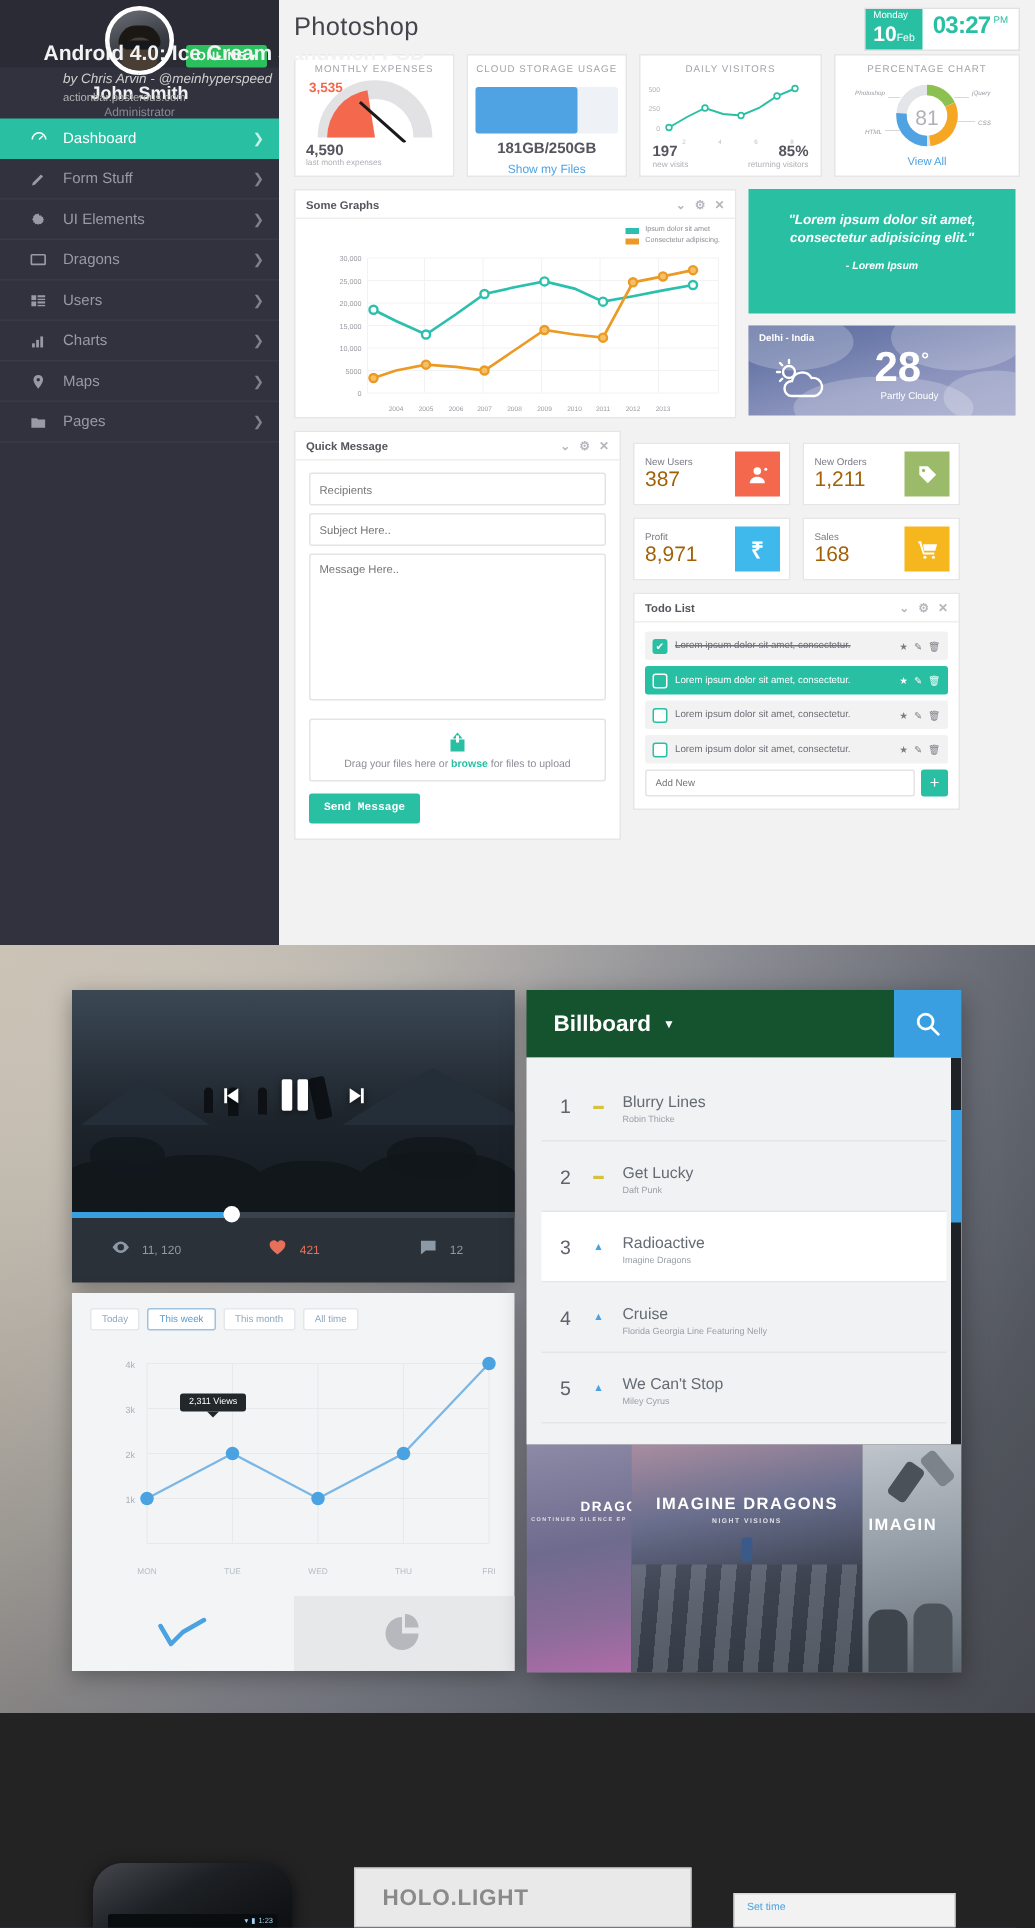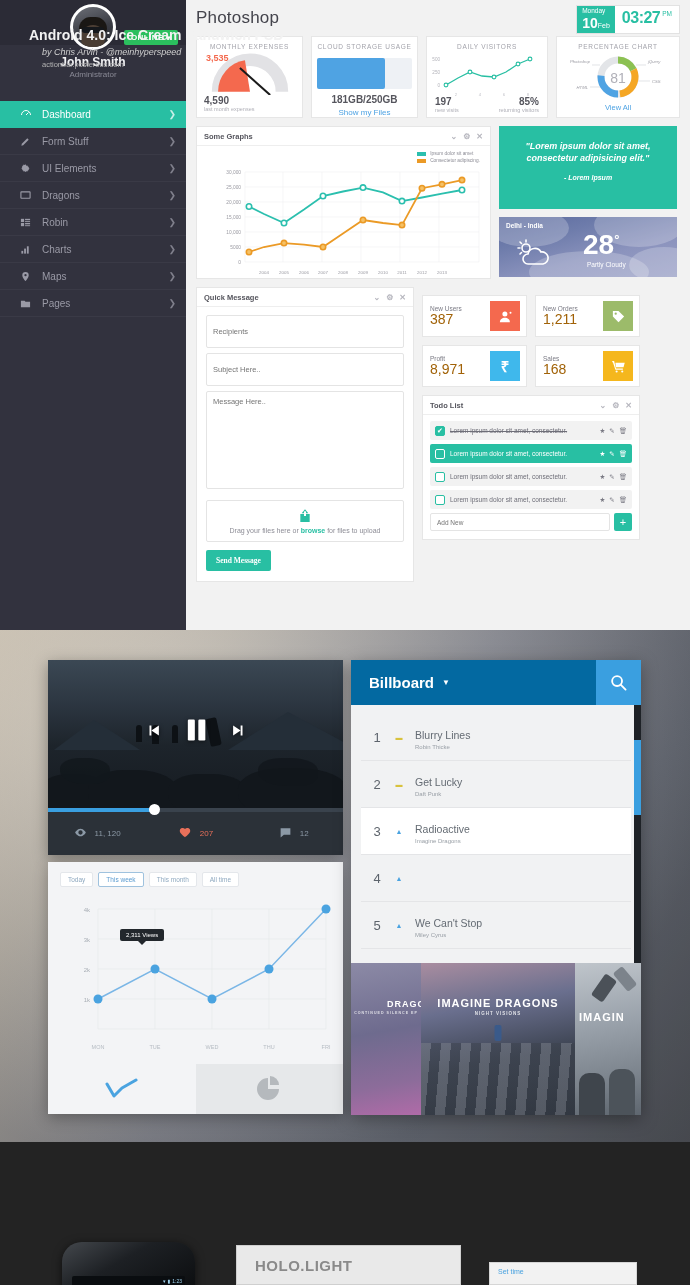--- a/index.html
+++ b/index.html
@@ -40,21 +40,21 @@
   .online-badge {
     position:absolute; left:124px; top:30px;
     background:#2bbf5e; color:#fff; font-size:8px; font-weight:bold;
     padding:3px 6px 3px 7px; border-radius:2px; letter-spacing:.4px;
     white-space:nowrap;
   }
   .online-badge .caret { font-size:6px; margin-left:2px; }
   .sb-name { text-align:center; color:#f1f1f3; font-size:12px; font-weight:bold; margin-top:10px; }
   .sb-role { text-align:center; color:#8a8a96; font-size:8px; margin-top:1px; }
 
-  .sb-nav { margin-top:22px; }
+  .sb-nav { margin-top:0; }
   .sb-item {
     display:flex; align-items:center; height:27px; padding:0 10px 0 20px;
     color:#9a9aa6; font-size:10px;
     border-bottom:1px solid #3a3a46; cursor:pointer;
   }
   .sb-item.active { background:#28bfa3; color:#fff; border-bottom-color:#28bfa3; }
   .sb-ico { width:16px; display:inline-flex; align-items:center; justify-content:flex-start; }
   .sb-ico svg { display:block; }
   .sb-label { flex:1; margin-left:6px; }
   .sb-chev { font-size:9px; opacity:.75; }
@@ -142,39 +142,39 @@
     display:flex; align-items:center; padding:0 0 0 7px;
   }
   .tile-txt { flex:1; }
   .tile-lb { font-size:6.5px; color:#7a7a84; }
   .tile-vl { font-size:14px; color:#a16207; line-height:1.1; }
   .tile-ic { width:30px; height:30px; margin-right:6px; display:flex; align-items:center; justify-content:center; color:#fff; }
 
   
   .qm-body { padding:8px 9px 10px; }
   .qm-in {
-    width:100%; height:33px; border:1px solid #e4e4e4; border-radius:2px;
+    width:100%; height:22px; border:1px solid #e4e4e4; border-radius:2px;
     font-size:7.5px; color:#bdbdc5; padding:0 6px; margin-bottom:5px;
     font-family:"Liberation Sans",sans-serif; background:#fff;
   }
   .qm-ta {
     width:100%; height:98px; border:1px solid #e4e4e4; border-radius:2px;
     font-size:7.5px; color:#bdbdc5; padding:5px 6px;
     font-family:"Liberation Sans",sans-serif; resize:none; background:#fff;
   }
   .dropzone {
     margin-top:7px; border:1px solid #e4e4e4; border-radius:2px;
     height:42px; display:flex; flex-direction:column; align-items:center; justify-content:center;
   }
   .dz-txt { font-size:7px; color:#8d8d96; margin-top:3px; }
   .dz-txt b { color:#28bfa3; }
   .send-btn {
     margin-top:8px; background:#28bfa3; color:#fff; border:none;
     font-size:7.5px; font-weight:bold; padding:6px 10px; border-radius:2px;
-    font-family:Liberation Serif, serif; cursor:pointer;
+    font-family:Liberation Mono, monospace; cursor:pointer;
   }
 
   
   .todo-body { padding:6px 7px 8px; }
   .todo-row {
     display:flex; align-items:center; background:#f2f2f2; border-radius:2px;
     height:19px; padding:0 5px; margin-bottom:4px;
   }
   .todo-row.hl { background:#28bfa3; }
   .tchk {
@@ -253,21 +253,21 @@
     border-top:4px solid #22272c;
   }
   .abottom { position:absolute; left:0; bottom:0; width:295px; height:50px; display:flex; }
   .ab-half { flex:1; display:flex; align-items:center; justify-content:center; }
   .ab-half.sel { background:#e6e8ea; }
 
   .billboard {
     position:absolute; left:351px; top:660px; width:290px; height:455px;
     box-shadow:0 4px 16px rgba(0,0,0,.35);
   }
-  .bb-head { height:45px; background:#0369a1; display:flex; align-items:center; }
+  .bb-head { height:45px; background:#14532d; display:flex; align-items:center; }
   .bb-title { color:#fff; font-size:15px; font-weight:bold; padding-left:18px; }
   .bb-caret { color:#fff; font-size:8px; margin-left:8px; }
   .bb-search {
     margin-left:auto; width:45px; height:45px; background:#3a9fe0;
     display:flex; align-items:center; justify-content:center; cursor:pointer;
   }
   .bb-list { height:258px; background:#f1f2f3; padding:9px 10px 0; position:relative; overflow:hidden; }
   .bb-row { display:flex; align-items:center; height:47px; border-bottom:1px solid #e4e5e7; padding:0 4px; }
   .bb-row.sel { background:#fff; border-bottom-color:#e4e5e7; }
   .bb-rank { width:24px; font-size:13px; color:#5d646c; text-align:center; }
@@ -384,21 +384,21 @@
         <span class="sb-ico">
             <svg width="11" height="11" viewBox="0 0 24 24" fill="currentColor">
               <rect x="2" y="4" width="7" height="7"></rect>
               <rect x="11" y="4" width="11" height="3"></rect>
               <rect x="11" y="9" width="11" height="2"></rect>
               <rect x="2" y="13" width="7" height="7"></rect>
               <rect x="11" y="13" width="11" height="3"></rect>
               <rect x="11" y="18" width="11" height="2"></rect>
             </svg>
           </span>
-        <span class="sb-label">Robin</span>
+        <span class="sb-label">Users</span>
         <span class="sb-chev">❯</span>
       </div>
 
       <div class="sb-item">
         <span class="sb-ico">
             <svg width="11" height="11" viewBox="0 0 24 24" fill="currentColor">
               <rect x="3" y="15" width="4" height="6"></rect>
               <rect x="9" y="10" width="4" height="11"></rect>
               <rect x="15" y="5" width="4" height="16"></rect>
             </svg>
@@ -813,21 +813,21 @@
       <span><svg width="13" height="13" viewBox="0 0 24 24" fill="#8c99a6">
             <path d="M12 5C6 5 2 12 2 12s4 7 10 7 10-7 10-7-4-7-10-7zm0 11a4 4 0 110-8 4 4 0 010 8z"></path>
             <circle cx="12" cy="12" r="2" fill="#2b3138"></circle>
           </svg></span>
       <span class="pstat-n">11, 120</span>
     </div>
     <div class="pstat">
       <span><svg width="14" height="14" viewBox="0 0 24 24" fill="#e8705a">
             <path d="M12 21s-9-5.8-9-11a5 5 0 019-3 5 5 0 019 3c0 5.2-9 11-9 11z"></path>
           </svg></span>
-      <span class="pstat-n acc">207</span>
+      <span class="pstat-n acc">421</span>
     </div>
     <div class="pstat">
       <span><svg width="13" height="13" viewBox="0 0 24 24" fill="#8c99a6">
             <path d="M3 4h18v12H9l-6 5z"></path>
           </svg></span>
       <span class="pstat-n">12</span>
     </div>
   </div>
 </div>
 
@@ -926,20 +926,24 @@
       <span class="bb-rank">3</span>
       <span class="bb-tr up">▲</span>
       <span class="bb-info">
         <span class="bb-song">Radioactive</span>
         <span class="bb-artist" style="display:block">Imagine Dragons</span>
       </span>
     </div>
     <div class="bb-row">
       <span class="bb-rank">4</span>
       <span class="bb-tr up">▲</span>
+      <span class="bb-info">
+        <span class="bb-song">Cruise</span>
+        <span class="bb-artist" style="display:block">Florida Georgia Line Featuring Nelly</span>
+      </span>
     </div>
     <div class="bb-row">
       <span class="bb-rank">5</span>
       <span class="bb-tr up">▲</span>
       <span class="bb-info">
         <span class="bb-song">We Can't Stop</span>
         <span class="bb-artist" style="display:block">Miley Cyrus</span>
       </span>
     </div>
     <div class="bb-scroll">

